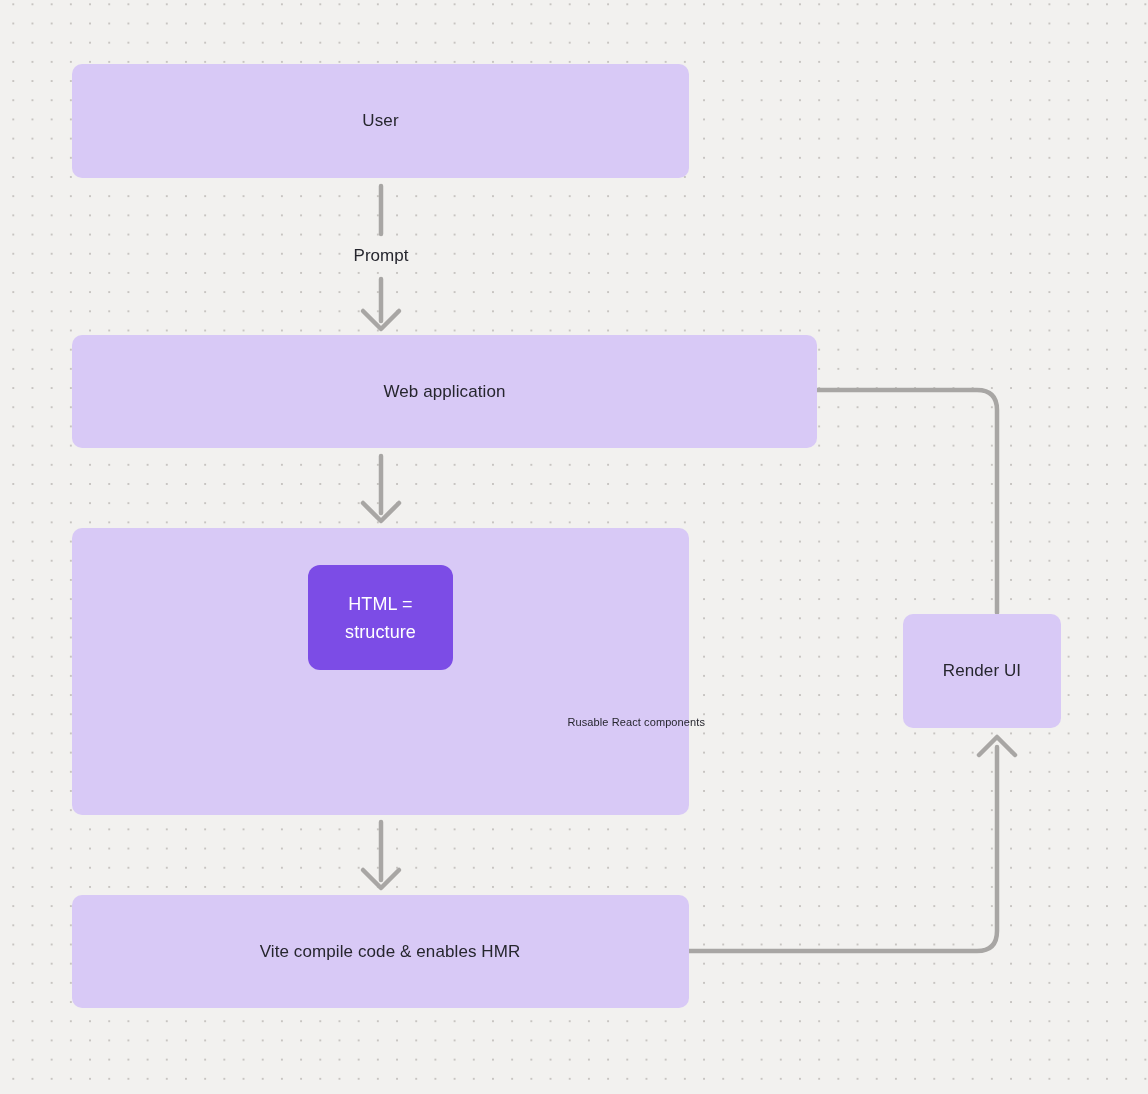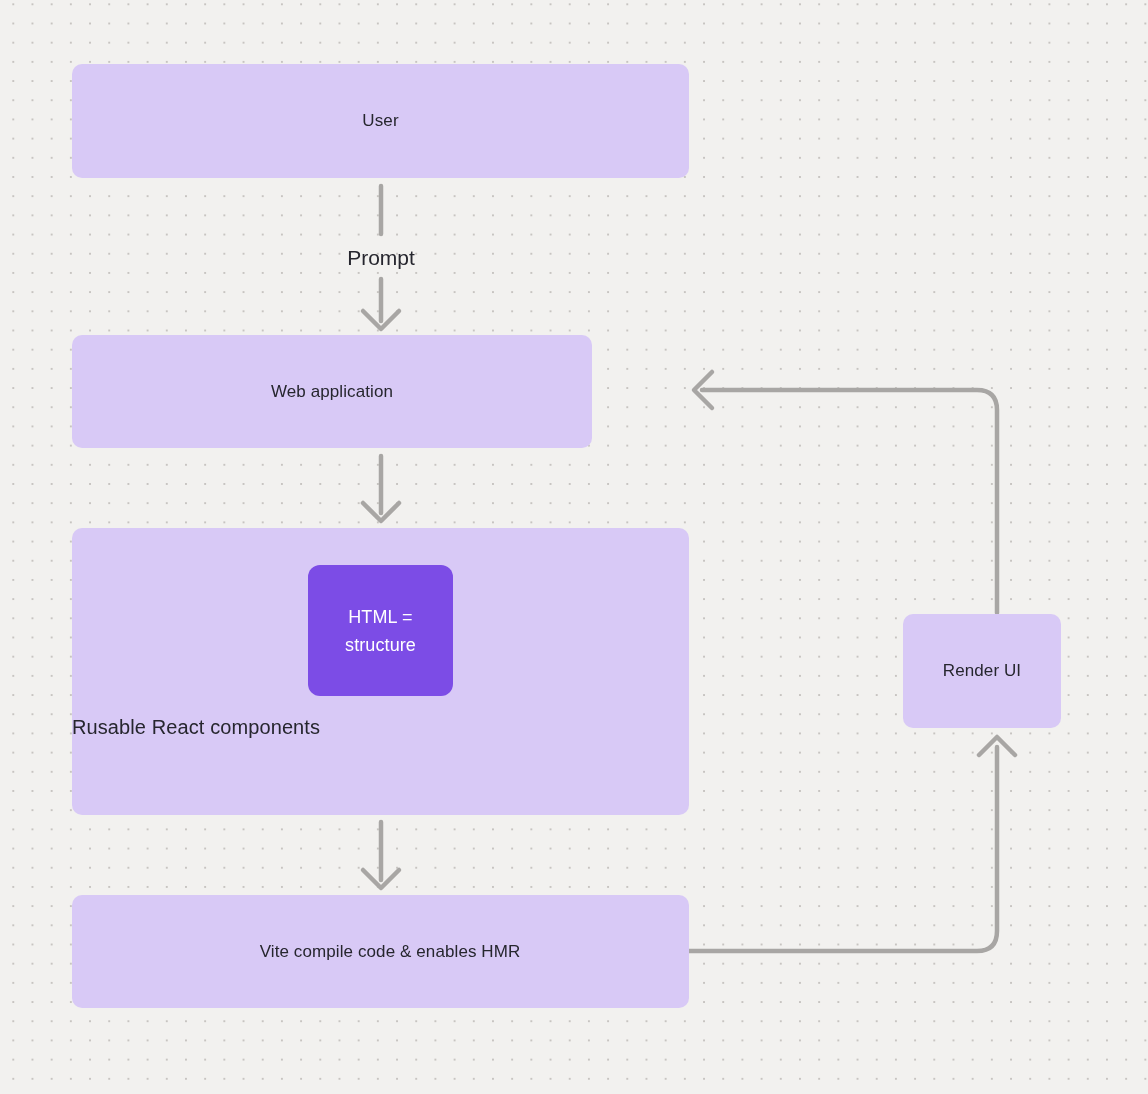--- a/index.html
+++ b/index.html
@@ -43,61 +43,61 @@
     display: flex;
     align-items: center;
     justify-content: center;
     background: var(--node-fill-light);
     border-radius: 10px;
     color: var(--text-dark);
     font-size: 17px;
     letter-spacing: 0.1px;
   }
   .node-user          { left: 72px;  top: 64px;  width: 617px; height: 114px; }
-  .node-webapp        { left: 72px;  top: 335px; width: 520px; height: 113px; }
+  .node-webapp        { left: 72px;  top: 335px; width: 745px; height: 113px; }
   .node-group         { left: 72px;  top: 528px; width: 617px; height: 287px; display: block; }
   .node-vite          { left: 72px;  top: 895px; width: 617px; height: 113px; padding-left: 19px; }
   .node-render        { left: 903px; top: 614px; width: 158px; height: 114px; }
   .chip-row {
     position: absolute;
     left: 0; top: 37px;
     width: 100%;
     display: flex;
     justify-content: center;
     gap: 25px;
   }
   .chip {
     width: 145px;
-    height: 131px;
+    height: 105px;
     background: var(--node-fill-dark);
     border-radius: 12px;
     color: var(--text-light);
     display: flex;
     align-items: center;
     justify-content: center;
     text-align: center;
     font-size: 18px;
     line-height: 28px;
     white-space: pre-line;
   }
   .group-caption {
     position: absolute;
-    left: 0; top: 188px;
+    left: 16px; top: 188px;
     width: 100%;
-    text-align: left;
+    text-align: right;
     color: var(--text-dark);
-    font-size: 20px;
+    font-size: 11px;
   }
   .edge-label {
     position: absolute;
     left: 281px; top: 246px;
     width: 200px;
     text-align: center;
     color: var(--text-dark);
-    font-size: 21px;
+    font-size: 17px;
   }
 </style>
 </head>
 <body>
 
 <div class="canvas">
 
   <svg class="edges" viewBox="0 0 1148 1094" xmlns="http://www.w3.org/2000/svg">
     <g>
       <path d="M381 186 L381 234"></path>

